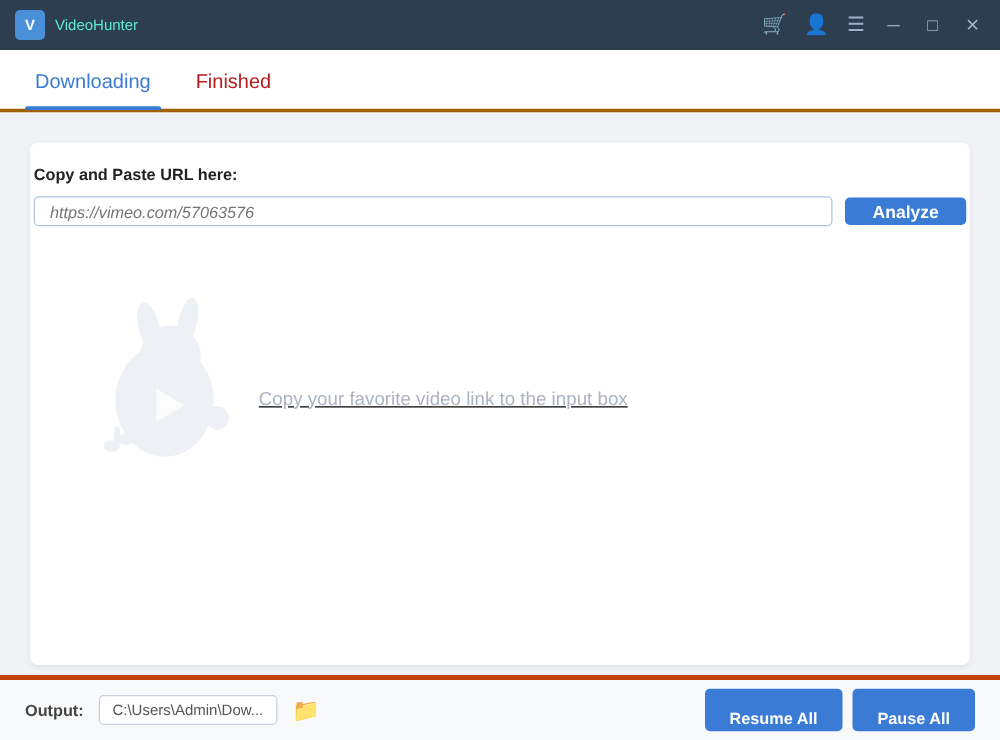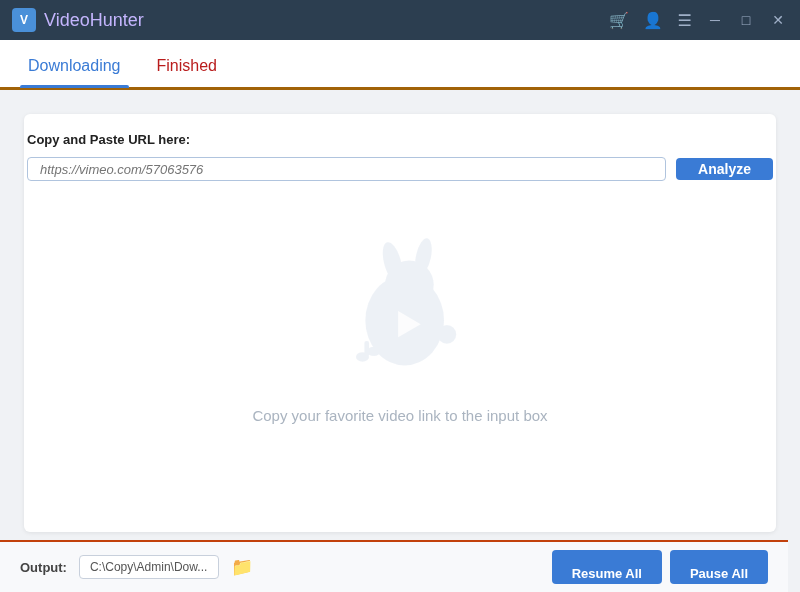--- a/index.html
+++ b/index.html
@@ -10,21 +10,21 @@
       display: flex; align-items: center; justify-content: space-between;
       background: #2c3e50; height: 40px; padding: 0 12px;
       user-select: none;
     }
     .title-bar-left { display: flex; align-items: center; gap: 8px; }
     .app-logo {
       width: 24px; height: 24px; background: #4a90d9;
       border-radius: 4px; display: flex; align-items: center; justify-content: center;
       font-size: 12px; color: white; font-weight: bold;
     }
-    .app-title { color: #c4b5fd; font-size: 18px; font-weight: 500; }
+    .app-title { color: #5eead4; font-size: 12px; font-weight: 500; }
     .title-bar-right { display: flex; align-items: center; gap: 14px; }
     .title-icon { color: #a0b0c8; font-size: 16px; cursor: pointer; }
     .win-btn { color: #a0b0c8; font-size: 14px; cursor: pointer; padding: 2px 4px; }
 
     
     .tabs-bar {
       background: white; border-bottom: 3px solid #a16207;
       padding: 0 20px; display: flex; align-items: flex-end; height: 50px;
     }
     .tab {
@@ -52,33 +52,33 @@
       padding: 0 12px; font-size: 13px; color: #888; background: white; outline: none; font-style: italic;
     }
     .analyze-btn {
       height: 22px; padding: 0 22px; background: #3a7bd5; color: white;
       border: none; border-radius: 4px; font-size: 14px; font-weight: 600; cursor: pointer;
       white-space: nowrap;
     }
 
     
     .empty-state {
-      display: flex; flex-direction: column; align-items: center; justify-content: flex-end;
-      margin-top: 30px; padding: 20px;
+      display: flex; flex-direction: row; align-items: center; justify-content: flex-start;
+      margin-top: 30px; padding: 20px; text-decoration: underline;
     }
     .empty-icon {
       width: 160px; height: 160px; opacity: 0.25; position: relative;
       display: flex; align-items: center; justify-content: center;
     }
     .empty-text { color: #aab4c0; font-size: 15px; margin-top: 16px; }
 
     
     .bottom-bar {
-      position: absolute; bottom: 0; left: 0; right: 12px;
-      height: 52px; background: #f8f9fb; border-top: 2px solid #c2410c;
+      position: absolute; bottom: 0; left: 0; right: 0;
+      height: 52px; background: #f8f9fb; border-top: 4px solid #c2410c;
       display: flex; align-items: center; padding: 0 20px; gap: 8px;
     }
     .output-label { font-size: 13px; color: #444; font-weight: 600; margin-right: 4px; }
     .output-path {
       border: 1px solid #c8d0dc; border-radius: 4px; padding: 4px 10px;
       font-size: 12px; color: #555; background: white; min-width: 140px;
     }
     .folder-icon { color: #7a8a9a; font-size: 18px; cursor: pointer; margin-left: 4px; }
     .spacer { flex: 1; }
     .action-btn {
@@ -152,18 +152,18 @@
         </svg>
       </div>
       <div class="empty-text">Copy your favorite video link to the input box</div>
     </div>
 
   </div>
 </div>
 
 <div class="bottom-bar">
   <span class="output-label">Output:</span>
-  <span class="output-path">C:\Copy\Admin\Dow...</span>
+  <span class="output-path">C:\Users\Admin\Dow...</span>
   <span class="folder-icon">📁</span>
   <div class="spacer"></div>
   <button class="action-btn resume-btn">Resume All</button>
   <button class="action-btn pause-btn">Pause All</button>
 </div>
 
 </body></html>

